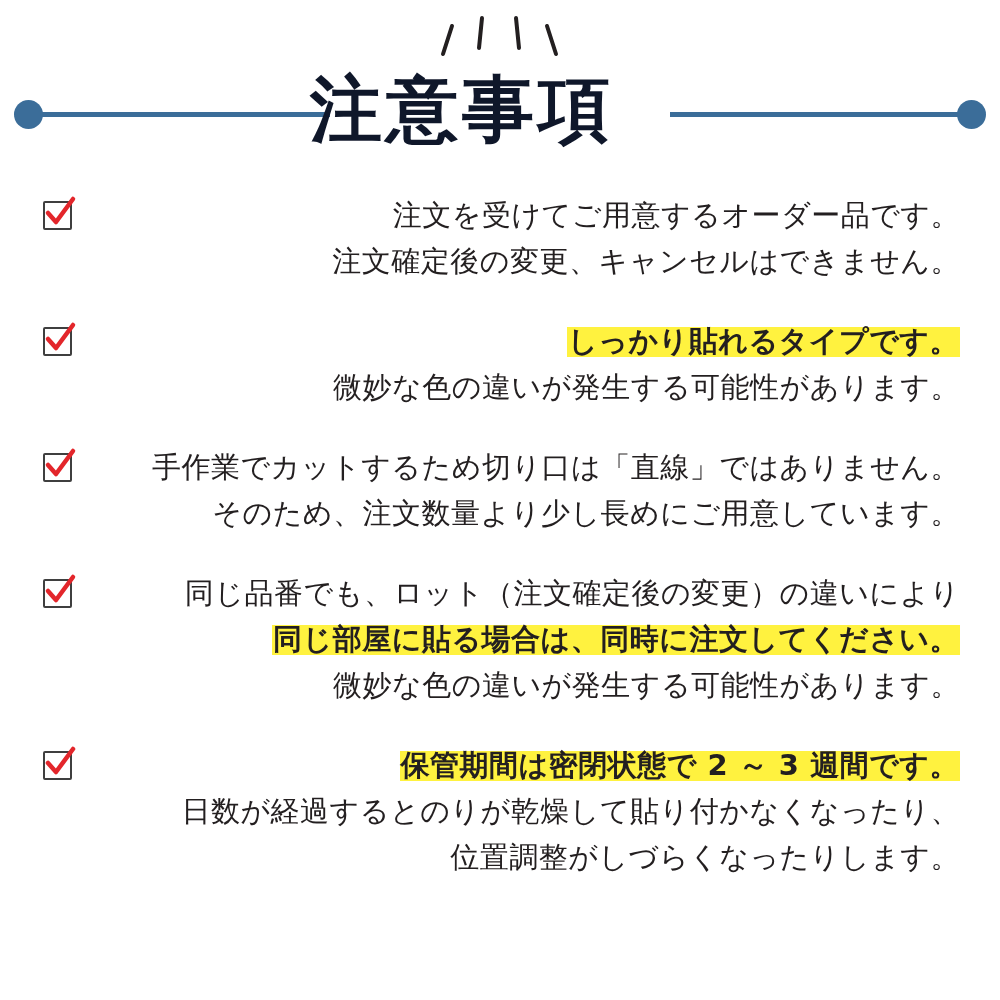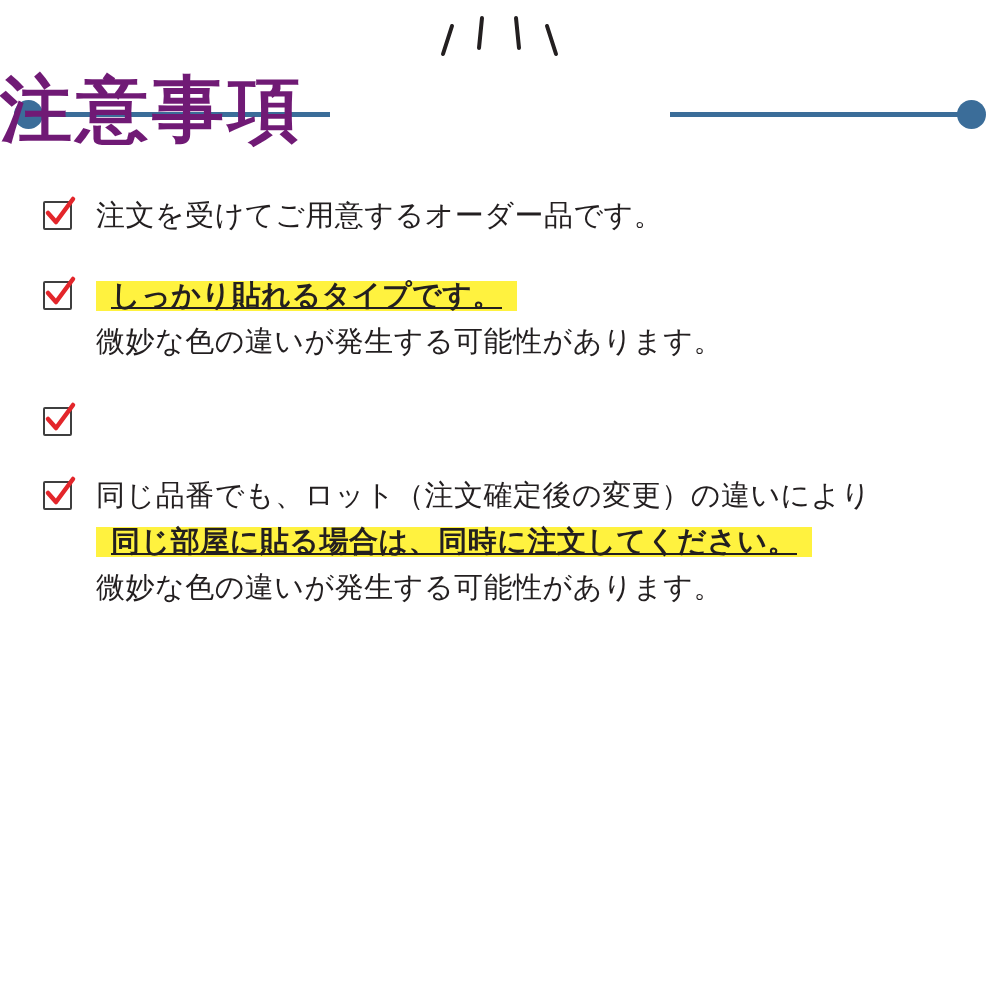--- a/index.html
+++ b/index.html
@@ -53,24 +53,25 @@
     background: #3b6d99;
   }
   .dot-left { left: 14px; }
   .dot-right { right: 14px; }
 
   .title {
     position: absolute;
     top: 62px;
     left: 0;
     width: 924px;
+    text-align: center;
     font-size: 72px;
     font-weight: bold;
     letter-spacing: 4px;
-    color: #701a75;
+    color: #0f172a;
     font-family: "DejaVu Sans", "Liberation Sans", sans-serif;
   }
 
   
   .list {
     position: absolute;
     top: 192px;
     left: 0;
     width: 1000px;
     padding: 0 40px;
@@ -100,34 +101,34 @@
   .checkbox svg {
     position: absolute;
     left: 0;
     top: -4px;
     width: 38px;
     height: 38px;
   }
   .lines {
     flex: 1 1 auto;
     padding-top: 0;
+    text-align: right;
   }
   .line {
     font-size: 29px;
     line-height: 46px;
     color: #231f20;
     font-family: "DejaVu Sans", "Liberation Sans", sans-serif;
     letter-spacing: 0.5px;
     white-space: nowrap;
   }
   .line .hl {
     background: linear-gradient(to bottom, rgba(255,242,0,0) 8%, #fff23f 8%, #fff23f 96%, rgba(255,242,0,0) 96%);
     font-weight: bold;
-    padding: 0 15px;
-    text-decoration: underline;
+    padding: 0 1px;
   }
 </style>
 </head>
 <body>
 
 <div class="page">
 
   <div class="header">
 
     <div class="sparkle">
@@ -154,20 +155,21 @@
   <div class="list" id="notice-list">
       <div class="item">
         <div class="checkbox">
           <div class="box"></div>
           <svg viewBox="0 0 38 38">
             <path d="M8 19 L16 28 L33 5" fill="none" stroke="#e3262b" stroke-width="4.5" stroke-linecap="round" stroke-linejoin="round"></path>
           </svg>
         </div>
         <div class="lines">
           <div class="line">注文を受けてご用意するオーダー品です。</div>
+          <div class="line">注文確定後の変更、キャンセルはできません。</div>
         </div>
       </div>
       <div class="item">
         <div class="checkbox">
           <div class="box"></div>
           <svg viewBox="0 0 38 38">
             <path d="M8 19 L16 28 L33 5" fill="none" stroke="#e3262b" stroke-width="4.5" stroke-linecap="round" stroke-linejoin="round"></path>
           </svg>
         </div>
         <div class="lines">
@@ -176,30 +178,45 @@
         </div>
       </div>
       <div class="item">
         <div class="checkbox">
           <div class="box"></div>
           <svg viewBox="0 0 38 38">
             <path d="M8 19 L16 28 L33 5" fill="none" stroke="#e3262b" stroke-width="4.5" stroke-linecap="round" stroke-linejoin="round"></path>
           </svg>
         </div>
         <div class="lines">
+          <div class="line">手作業でカットするため切り口は「直線」ではありません。</div>
+          <div class="line">そのため、注文数量より少し長めにご用意しています。</div>
         </div>
       </div>
       <div class="item">
         <div class="checkbox">
           <div class="box"></div>
           <svg viewBox="0 0 38 38">
             <path d="M8 19 L16 28 L33 5" fill="none" stroke="#e3262b" stroke-width="4.5" stroke-linecap="round" stroke-linejoin="round"></path>
           </svg>
         </div>
         <div class="lines">
           <div class="line">同じ品番でも、ロット（注文確定後の変更）の違いにより</div>
           <div class="line"><span class="hl">同じ部屋に貼る場合は、同時に注文してください。</span></div>
           <div class="line">微妙な色の違いが発生する可能性があります。</div>
         </div>
       </div>
+      <div class="item">
+        <div class="checkbox">
+          <div class="box"></div>
+          <svg viewBox="0 0 38 38">
+            <path d="M8 19 L16 28 L33 5" fill="none" stroke="#e3262b" stroke-width="4.5" stroke-linecap="round" stroke-linejoin="round"></path>
+          </svg>
+        </div>
+        <div class="lines">
+          <div class="line"><span class="hl">保管期間は密閉状態で 2 ～ 3 週間です。</span></div>
+          <div class="line">日数が経過するとのりが乾燥して貼り付かなくなったり、</div>
+          <div class="line">位置調整がしづらくなったりします。</div>
+        </div>
+      </div>
     </div>
 
 </div>
 
 </body></html>

